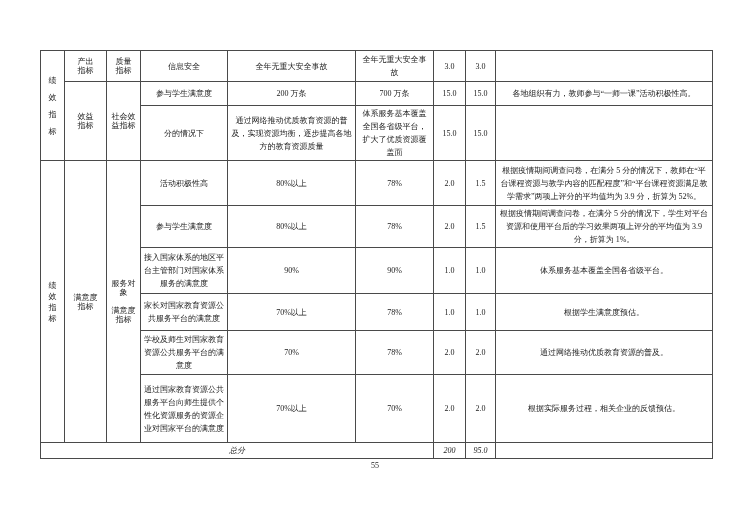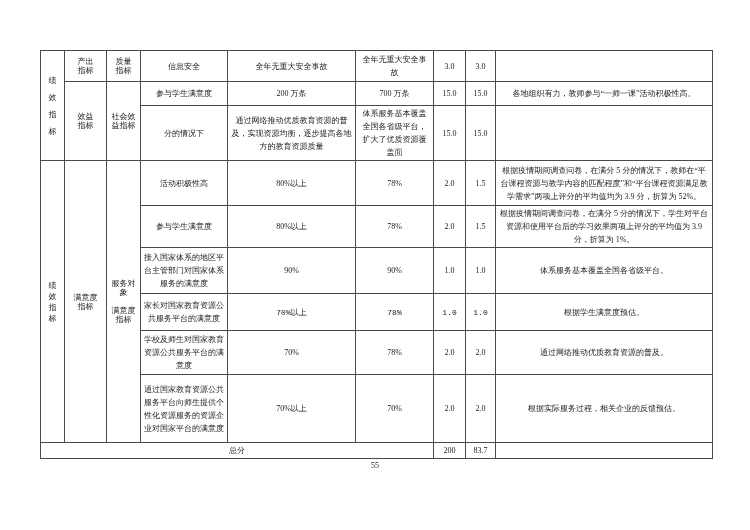--- a/index.html
+++ b/index.html
@@ -49,24 +49,24 @@
   }
   .vtext-a { white-space: pre-line; line-height: 17px; }
   .vtext-b { white-space: pre-line; line-height: 11px; }
   .grp { white-space: pre-line; line-height: 9px; }
   tr.h1  { height: 31px; }
   tr.h2  { height: 24px; }
   tr.h3  { height: 44px; }
   tr.h4  { height: 45px; }
   tr.h5  { height: 39px; }
   tr.h6  { height: 46px; }
-  tr.h7  { height: 37px; font-family: Liberation Mono, monospace; }
+  tr.h7  { height: 37px; }
   tr.h8  { height: 44px; }
   tr.h9  { height: 68px; }
-  tr.h10 { height: 16px; }
+  tr.h10 { height: 16px; font-style: italic; }
   .page-number {
     position: absolute;
     left: 0; right: 0;
     top: 461px;
     text-align: center;
     font-size: 8px;
     color: #222222;
   }
 </style>
 </head>
@@ -197,21 +197,21 @@
       <td>70%以上</td>
       <td>70%</td>
       <td>2.0</td>
       <td>2.0</td>
       <td class="remark-cell">根据实际服务过程，相关企业的反馈预估。</td>
     </tr>
 
     <tr class="h10">
       <td colspan="6">总分</td>
       <td>200</td>
-      <td>83.7</td>
+      <td>95.0</td>
       <td class="remark-cell"></td>
     </tr>
   </tbody>
     </table>
 
   <div class="page-number">55</div>
 
 </div>
 
 </body></html>

